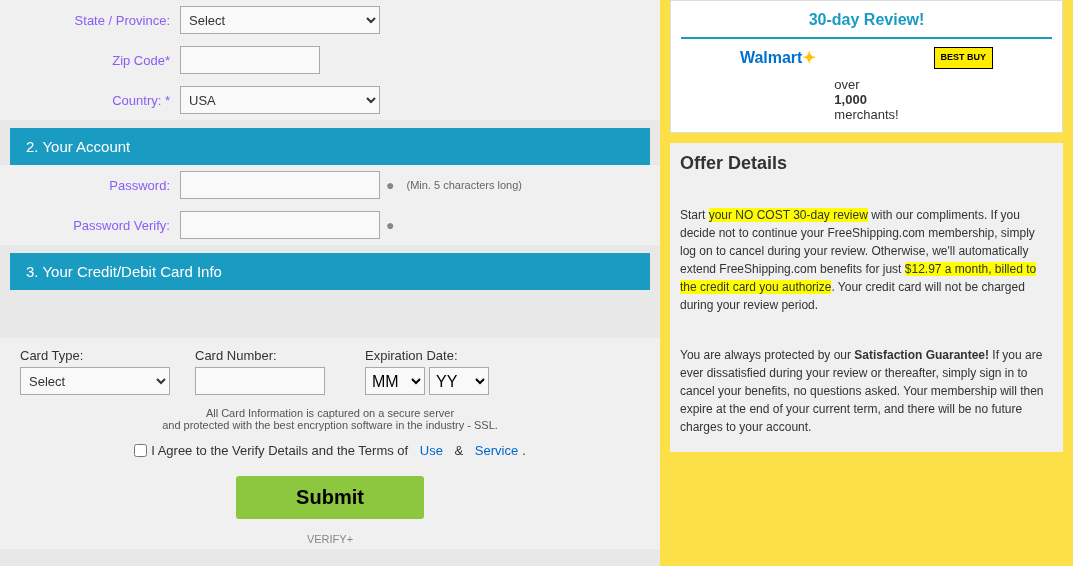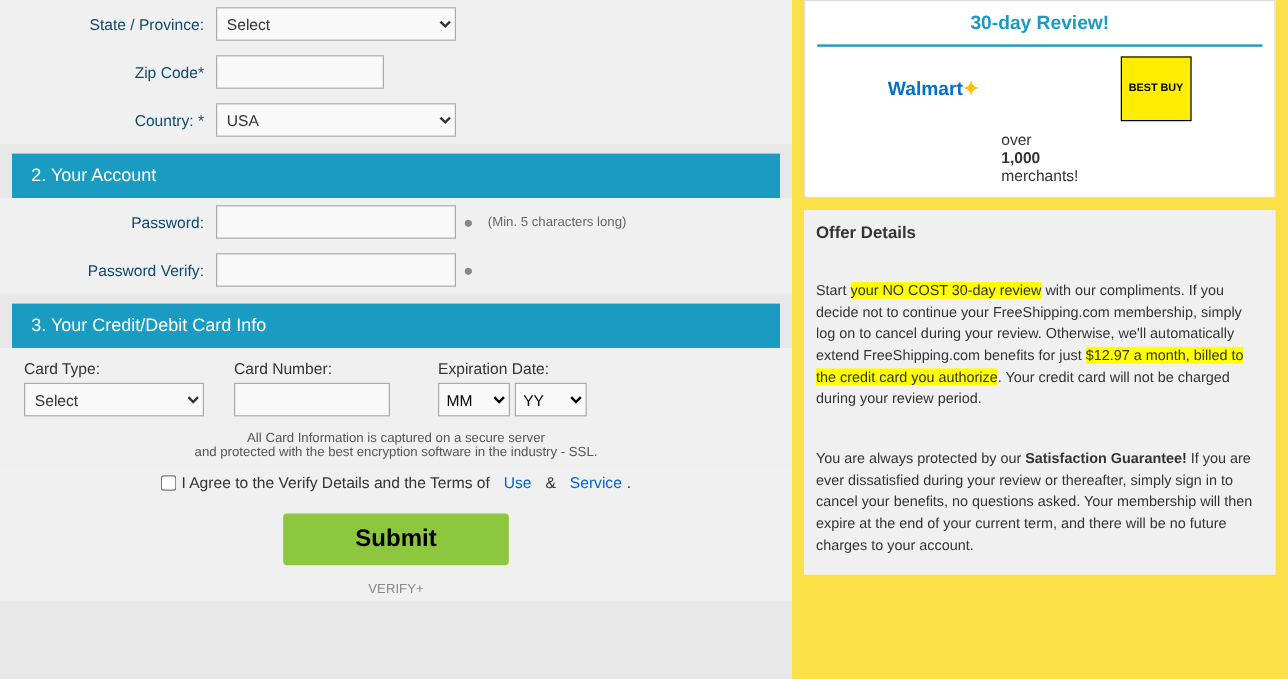--- a/index.html
+++ b/index.html
@@ -30,21 +30,21 @@
     .form-row {
       display: flex;
       align-items: center;
       padding: 6px 20px;
       background: #f0f0f0;
     }
     .form-row label {
       width: 160px;
       text-align: right;
       padding-right: 10px;
-      color: #0c4a6e;
+      color: #8b5cf6;
       font-size: 13px;
     }
     .form-row .field-wrap {
       flex: 1;
     }
     select.form-select {
       width: 200px;
       height: 28px;
       border: 1px solid #aaa;
       background: #f9f9f9;
@@ -91,20 +91,21 @@
       padding: 10px 16px;
       margin: 8px 10px 0 10px;
     }
     
     .cc-row {
       display: flex;
       align-items: flex-start;
       padding: 10px 20px 4px 20px;
       background: #f0f0f0;
       gap: 20px;
+      margin-top: 48px;
     }
     .cc-col label {
       display: block;
       color: #333;
       font-size: 13px;
       margin-bottom: 4px;
     }
     .cc-select-wrap {
       display: flex;
       align-items: center;
@@ -129,21 +130,21 @@
     .exp-wrap {
       display: flex;
       align-items: center;
       gap: 4px;
     }
     select.exp-select {
       width: 60px;
       height: 28px;
       border: 1px solid #aaa;
       background: #f9f9f9;
-      font-size: 13px;
+      font-size: 16px;
       padding: 2px 2px;
     }
     .ssl-notice {
       text-align: center;
       color: #555;
       font-size: 11px;
       padding: 8px 20px 4px 20px;
       background: #f0f0f0;
     }
     .agree-row {
@@ -220,21 +221,21 @@
       font-weight: bold;
     }
     .walmart-star {
       color: #ffc200;
     }
     .bestbuy-badge {
       background: #ffed00;
       color: #000;
       font-size: 9px;
       font-weight: bold;
-      padding: 20px 6px;
+      padding: 4px 6px;
       border: 1px solid #000;
       text-align: center;
       line-height: 1.3;
     }
     .promo-cashback {
       text-align: center;
     }
     .promo-cashback .plus-get {
       color: #1a9bc2;
       font-size: 14px;
@@ -252,21 +253,21 @@
       color: #1a9bc2;
       font-size: 14px;
       font-weight: bold;
     }
     .offer-details {
       background: #f0f0f0;
       padding: 10px;
     }
     .offer-title {
       font-weight: bold;
-      font-size: 14px;
+      font-size: 18px;
       color: #333;
       margin-bottom: 6px;
     }
     .offer-text {
       font-size: 12px;
       color: #333;
       line-height: 1.5;
     }
     .highlight-yellow {
       background-color: #ffff00;

